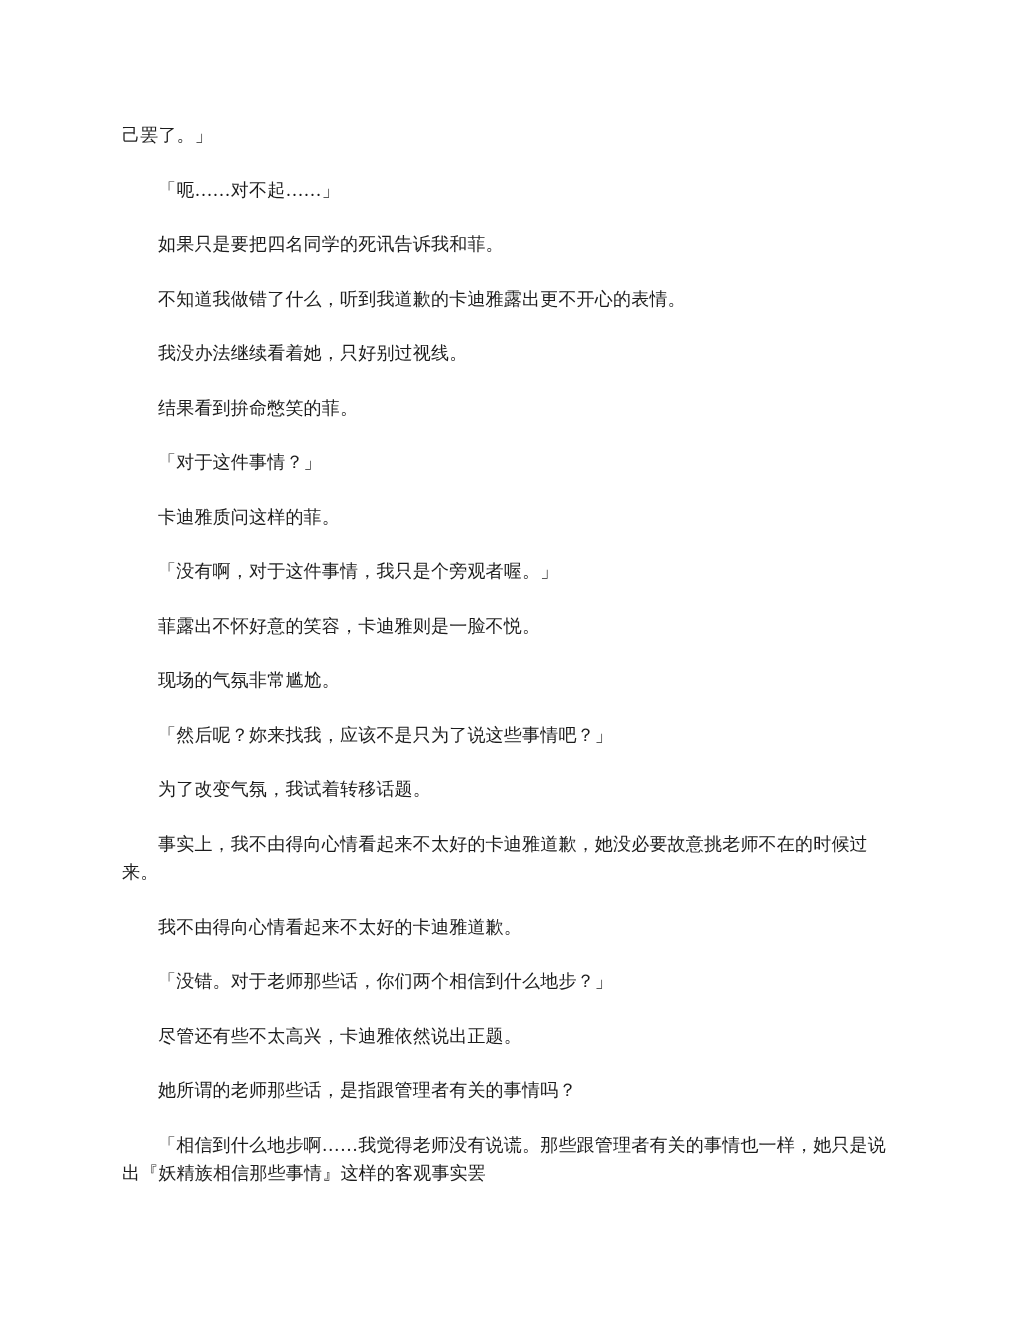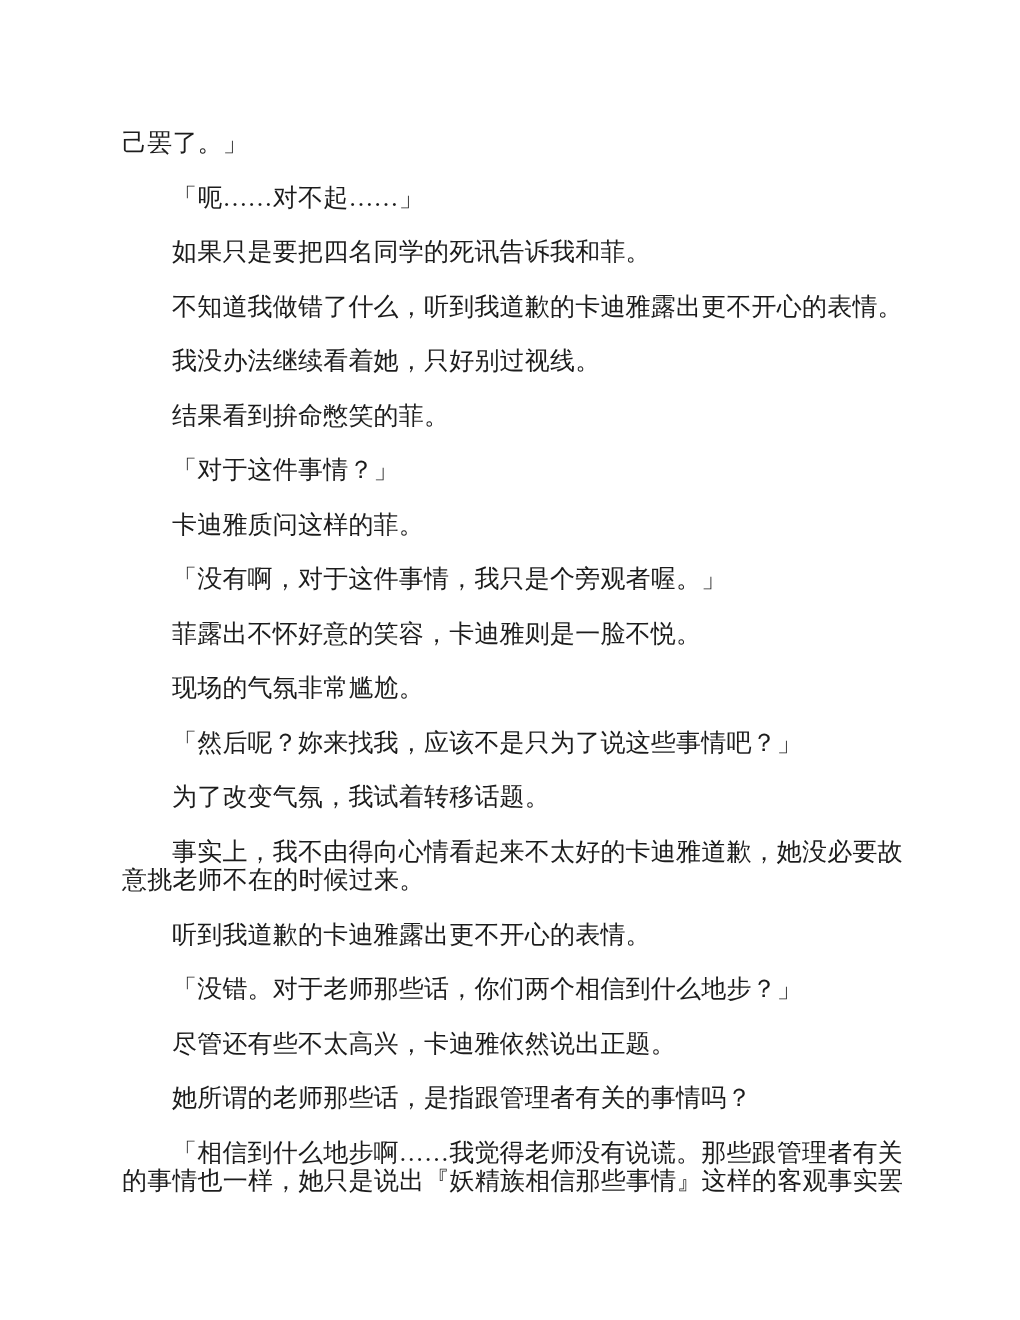--- a/index.html
+++ b/index.html
@@ -15,23 +15,23 @@
     width: 1020px;
     height: 1320px;
     padding: 121px 116px 0 122px;
     overflow: hidden;
     background: #ffffff;
   }
   .text-column {
     width: 782px;
   }
   p.para {
-    margin: 8px 0 26px 0;
+    margin: 0 0 26px 0;
     padding: 0;
-    font-size: 25px;
+    font-size: 18px;
     line-height: 28.5px;
     color: #1c1c1c;
     text-align: left;
     text-indent: 2em;
     letter-spacing: 0.2px;
     word-break: break-all;
     overflow-wrap: anywhere;
   }
   p.para.no-indent {
     text-indent: 0;
@@ -49,19 +49,19 @@
       <p class="para">我没办法继续看着她，只好别过视线。</p>
       <p class="para">结果看到拚命憋笑的菲。</p>
       <p class="para">「对于这件事情？」</p>
       <p class="para">卡迪雅质问这样的菲。</p>
       <p class="para">「没有啊，对于这件事情，我只是个旁观者喔。」</p>
       <p class="para">菲露出不怀好意的笑容，卡迪雅则是一脸不悦。</p>
       <p class="para">现场的气氛非常尴尬。</p>
       <p class="para">「然后呢？妳来找我，应该不是只为了说这些事情吧？」</p>
       <p class="para">为了改变气氛，我试着转移话题。</p>
       <p class="para">事实上，我不由得向心情看起来不太好的卡迪雅道歉，她没必要故意挑老师不在的时候过来。</p>
-      <p class="para">听到我道歉的卡迪雅露出更不开心的表情。</p>
+      <p class="para">我不由得向心情看起来不太好的卡迪雅道歉。</p>
       <p class="para">「没错。对于老师那些话，你们两个相信到什么地步？」</p>
       <p class="para">尽管还有些不太高兴，卡迪雅依然说出正题。</p>
       <p class="para">她所谓的老师那些话，是指跟管理者有关的事情吗？</p>
       <p class="para">「相信到什么地步啊……我觉得老师没有说谎。那些跟管理者有关的事情也一样，她只是说出『妖精族相信那些事情』这样的客观事实罢</p>
     </div>
 </main>
 
 </body></html>

